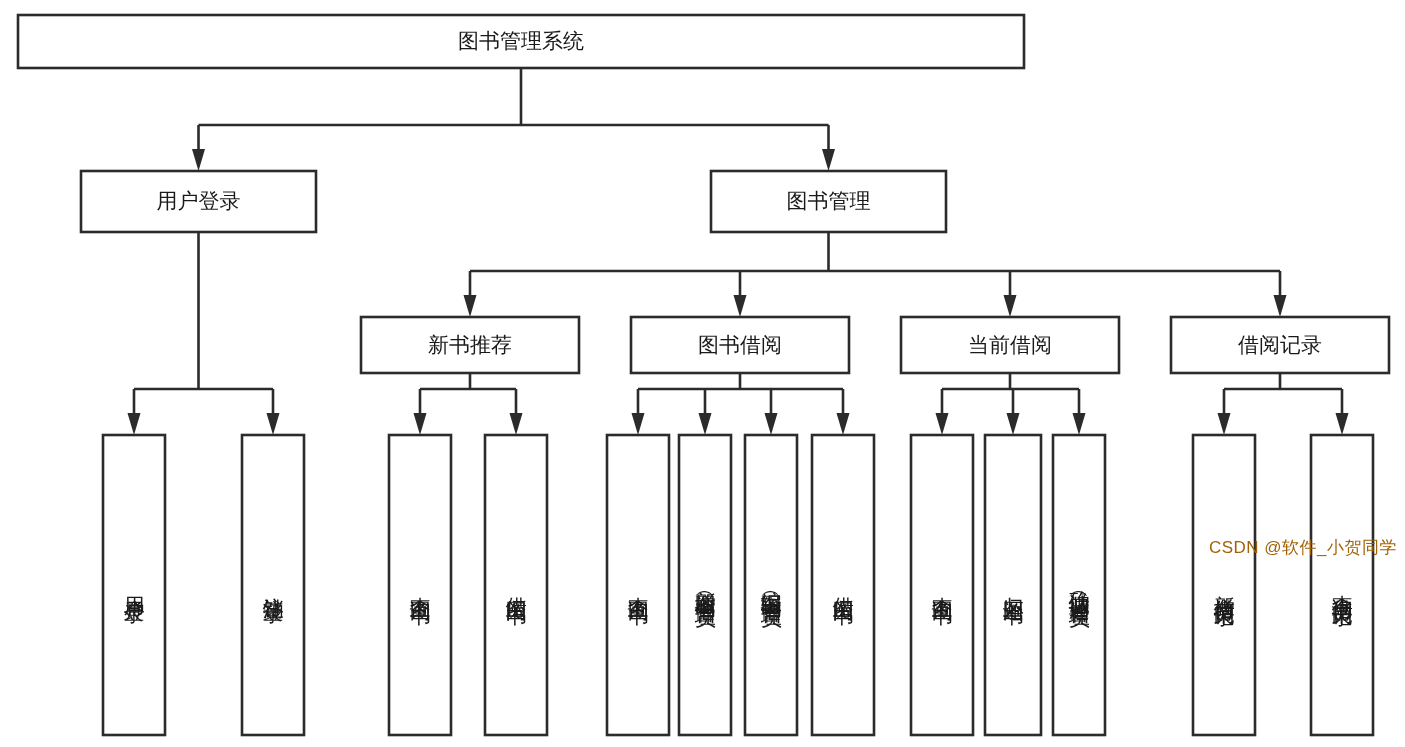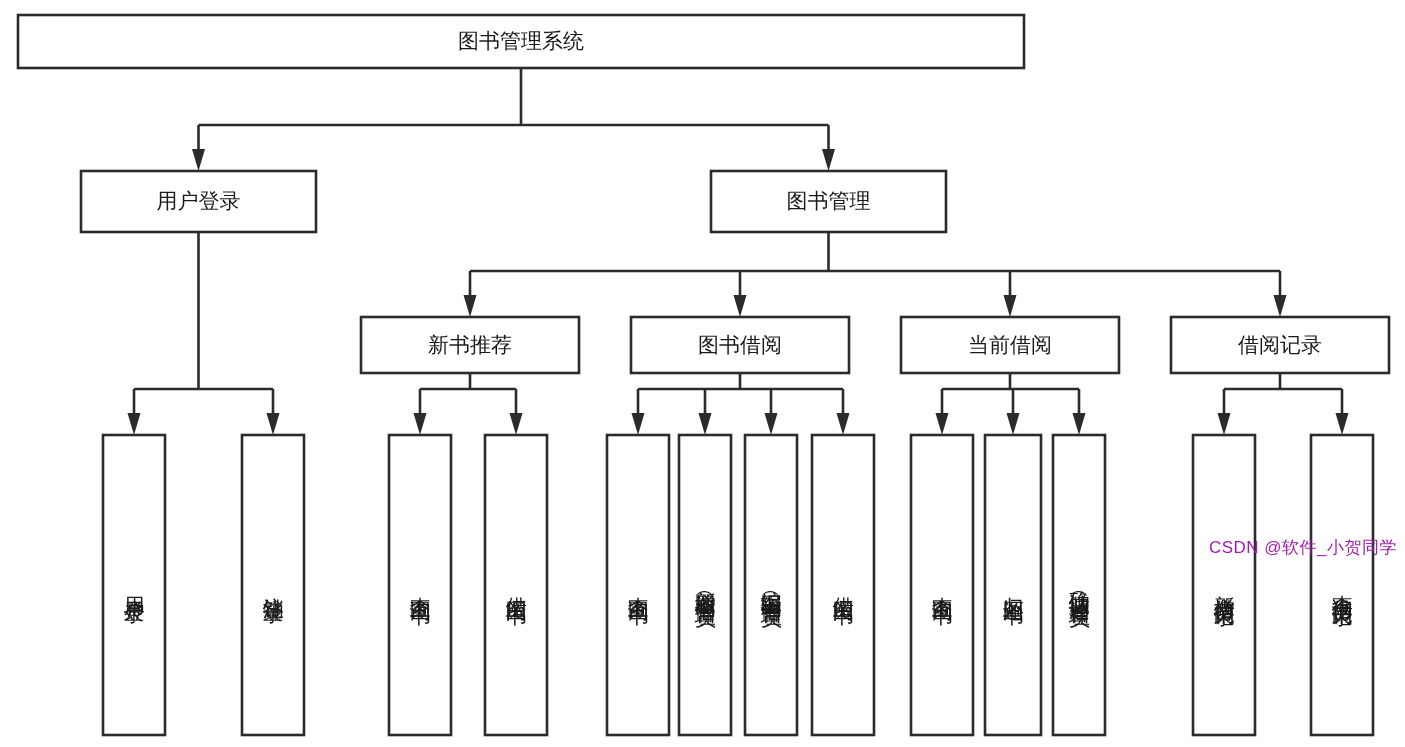--- a/index.html
+++ b/index.html
@@ -65,21 +65,21 @@
     letter-spacing: 2.5px;
     color: #1a1a1a;
     white-space: nowrap;
   }
   .watermark {
     position: absolute;
     right: 8px;
     bottom: 6px;
     font-family: "Liberation Sans", "DejaVu Sans", sans-serif;
     font-size: 17px;
-    color: #a21caf;
+    color: #a16207;
     letter-spacing: 0.5px;
     user-select: none;
   }
 </style>
 </head>
 <body>
 
 <div id="diagram-root">
 
   <svg class="canvas" viewBox="0 0 1405 747">

